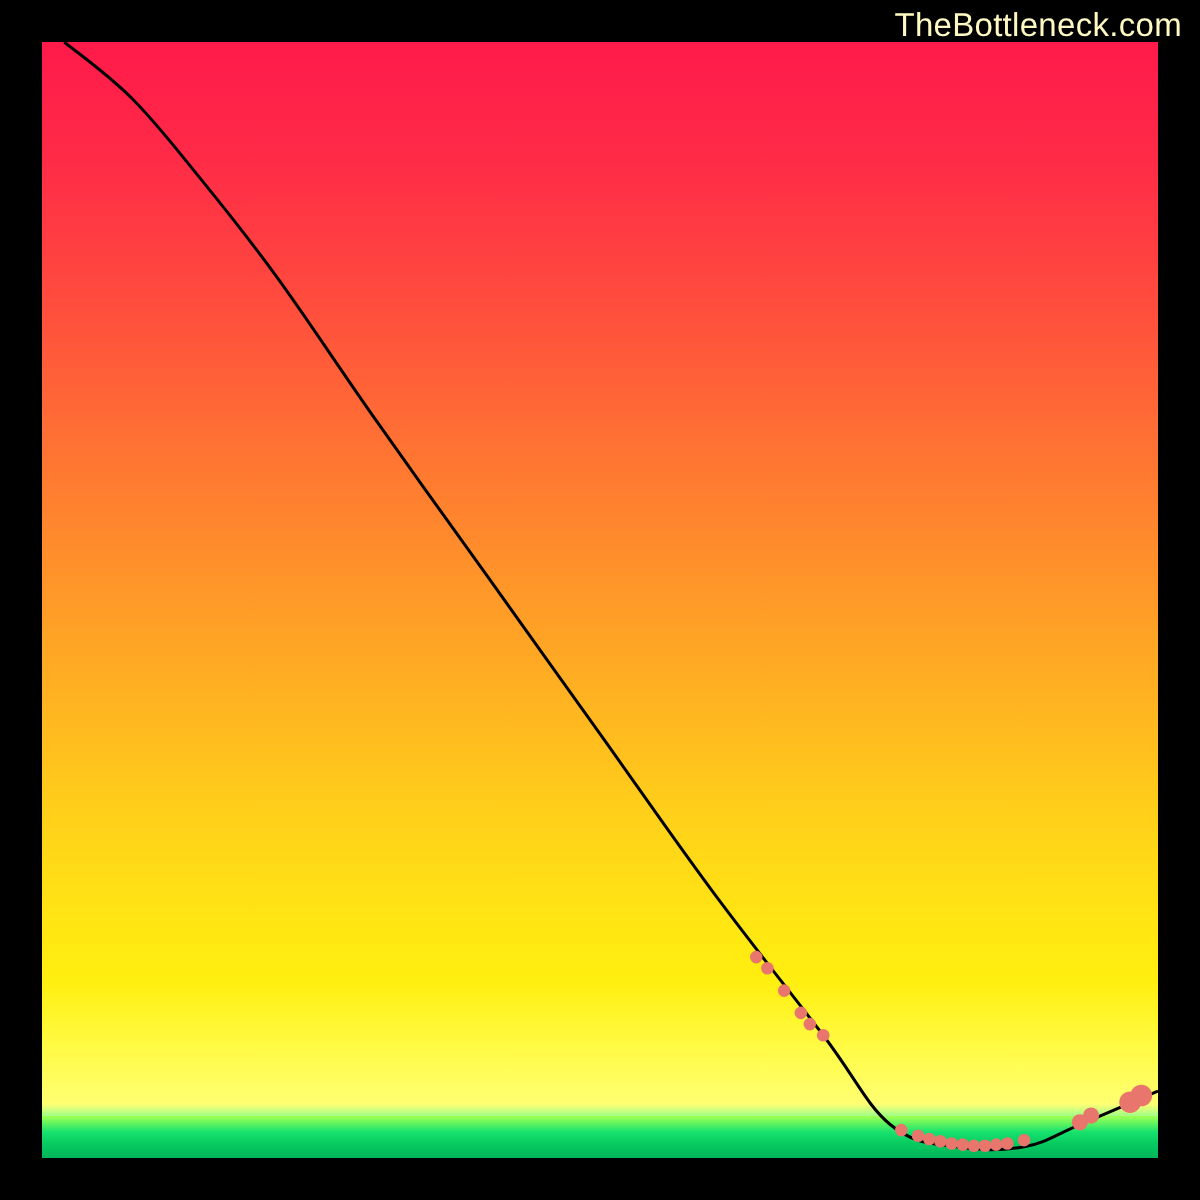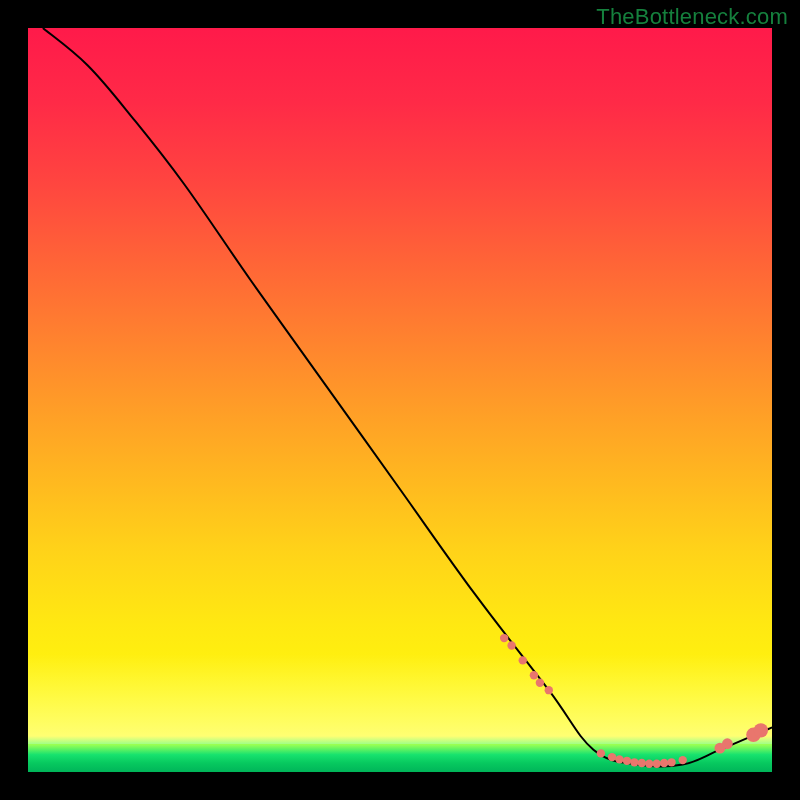--- a/index.html
+++ b/index.html
@@ -14,21 +14,21 @@
   .frame {
     position: relative;
     width: 800px;
     height: 800px;
     background: #000;
   }
   .watermark {
     position: absolute;
     top: 4px;
     right: 12px;
-    color: #15803d;
+    color: #fef9c3;
     font-size: 22px;
     letter-spacing: 0.2px;
     z-index: 10;
     text-align: center;
   }
   .plot-area {
     position: absolute;
     left: 28px;
     top: 28px;
     width: 744px;

